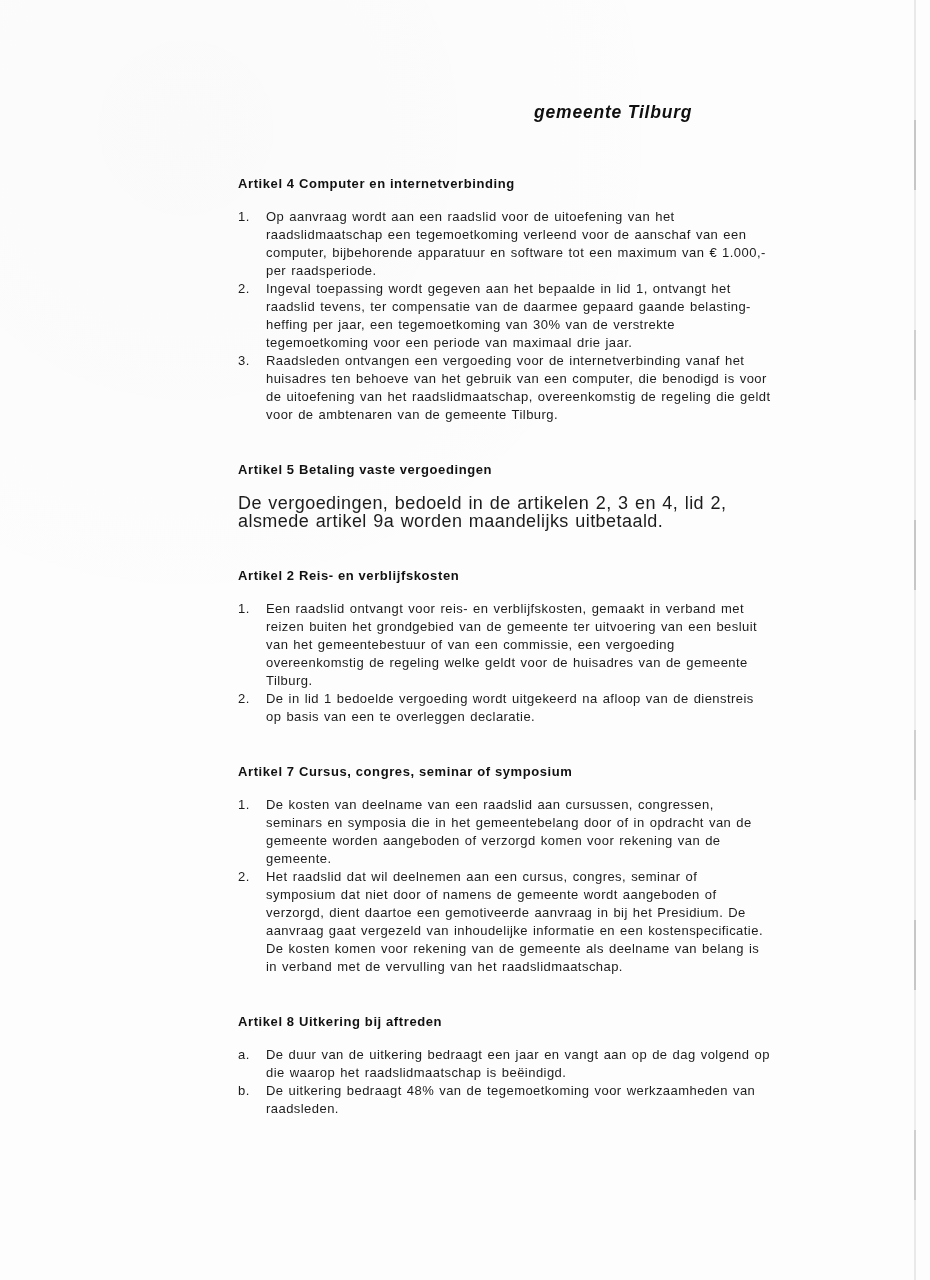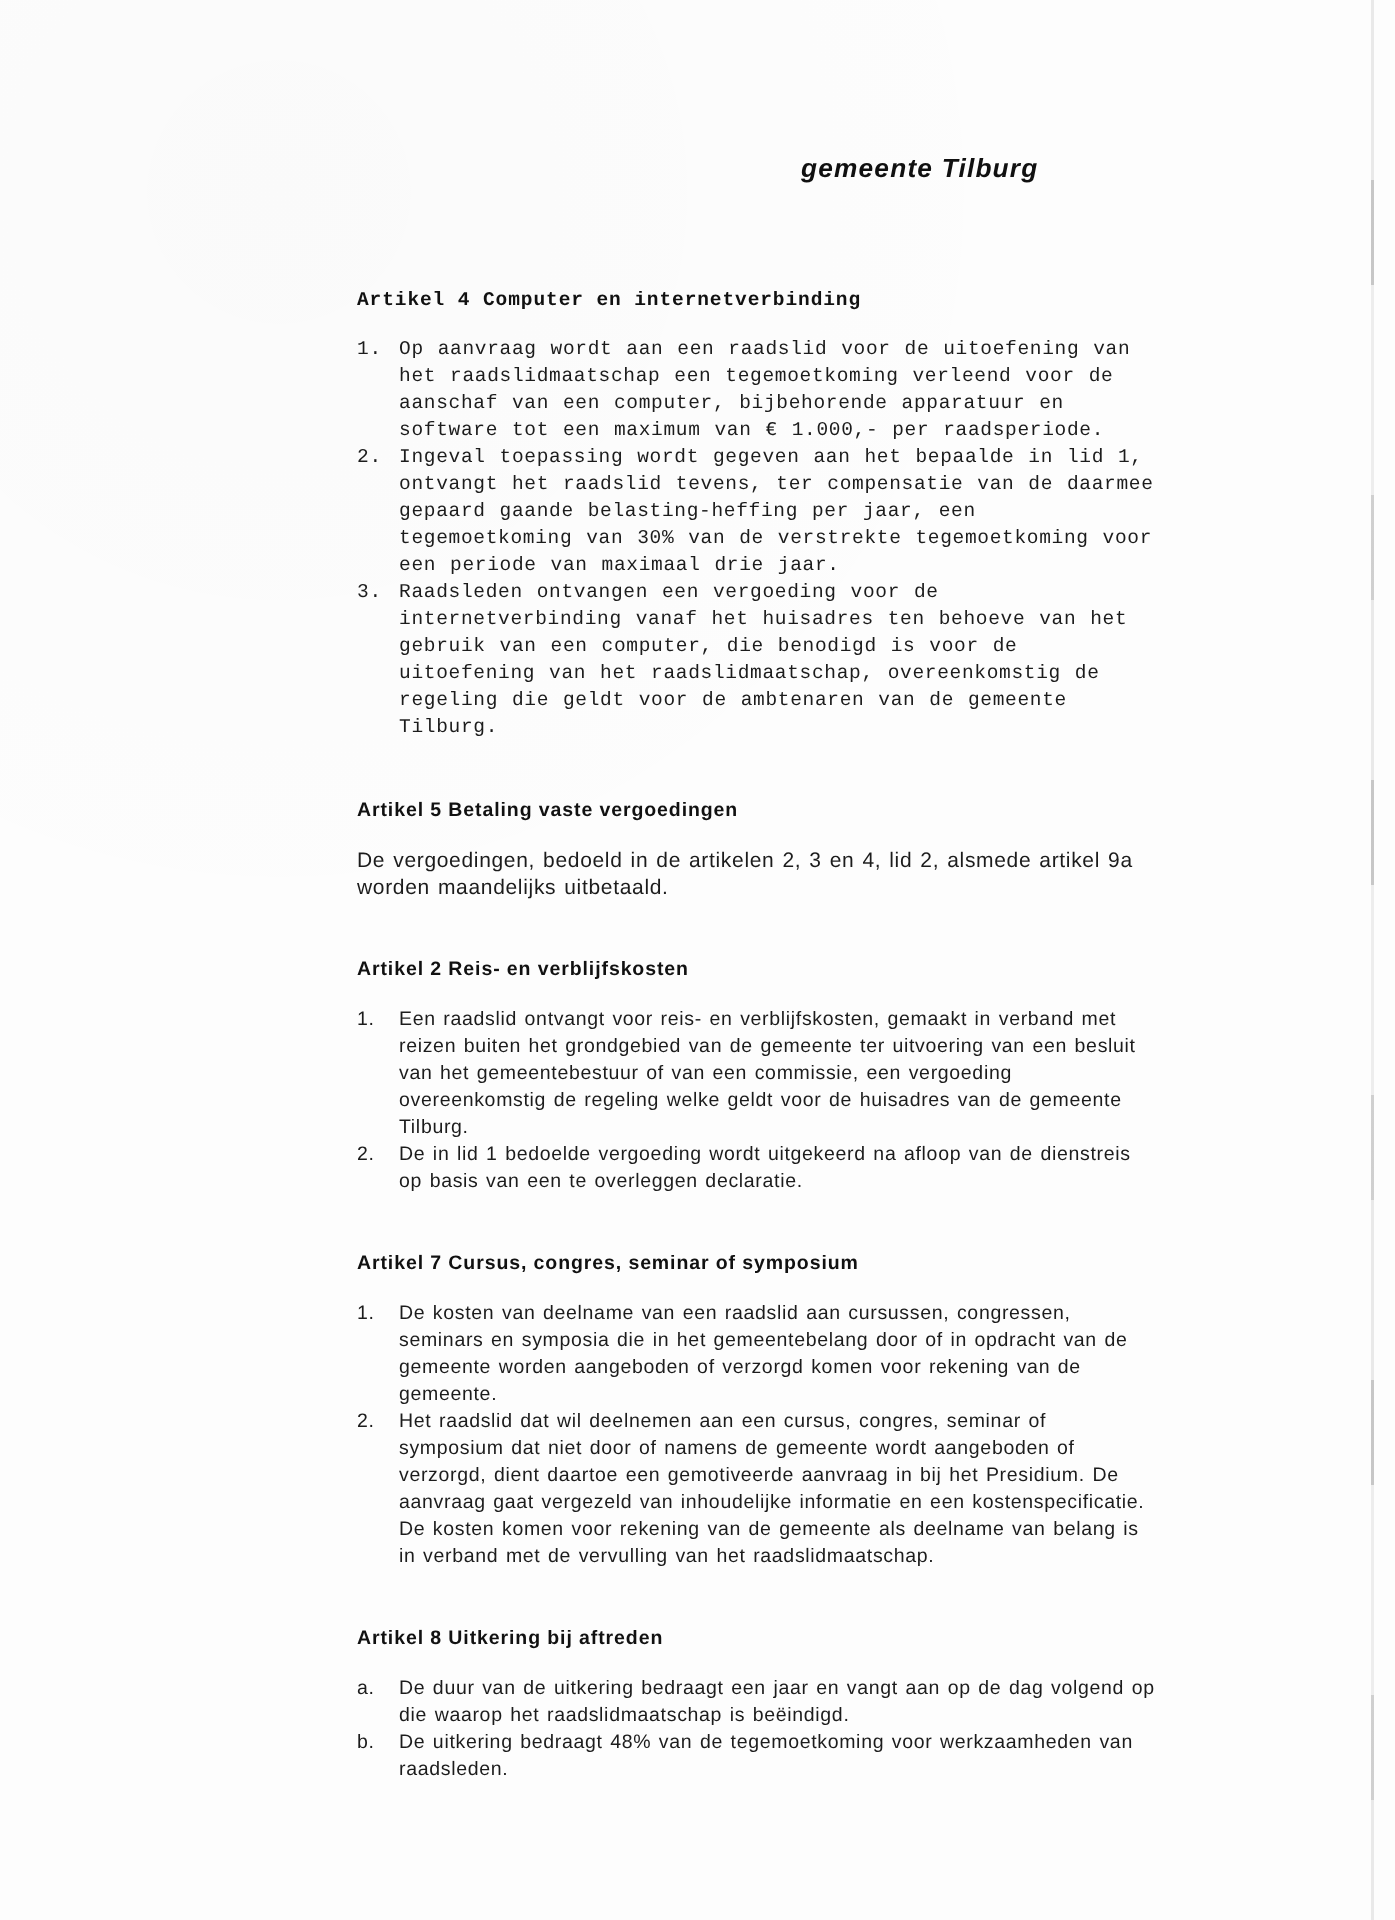--- a/index.html
+++ b/index.html
@@ -45,30 +45,30 @@
     color: #101010;
     white-space: nowrap;
   }
   .content {
     position: absolute;
     top: 176px;
     left: 238px;
     width: 534px;
   }
   section.doc-section { margin-top: 38px; }
-  section.doc-section:first-child { margin-top: 16px; font-family: Liberation Mono, monospace; }
+  section.doc-section:first-child { margin-top: 0; }
   h2.section-heading {
     font-size: 13px;
     font-weight: bold;
     letter-spacing: 0.6px;
     color: #111;
     margin-bottom: 17px;
   }
   p.section-paragraph {
-    font-size: 14px;
+    font-size: 18px;
     line-height: 18px;
     letter-spacing: 0.45px;
     word-spacing: 1px;
     margin-bottom: 2px;
   }
   .item-row {
     display: flex;
     align-items: flex-start;
     font-size: 13px;
     line-height: 18px;

